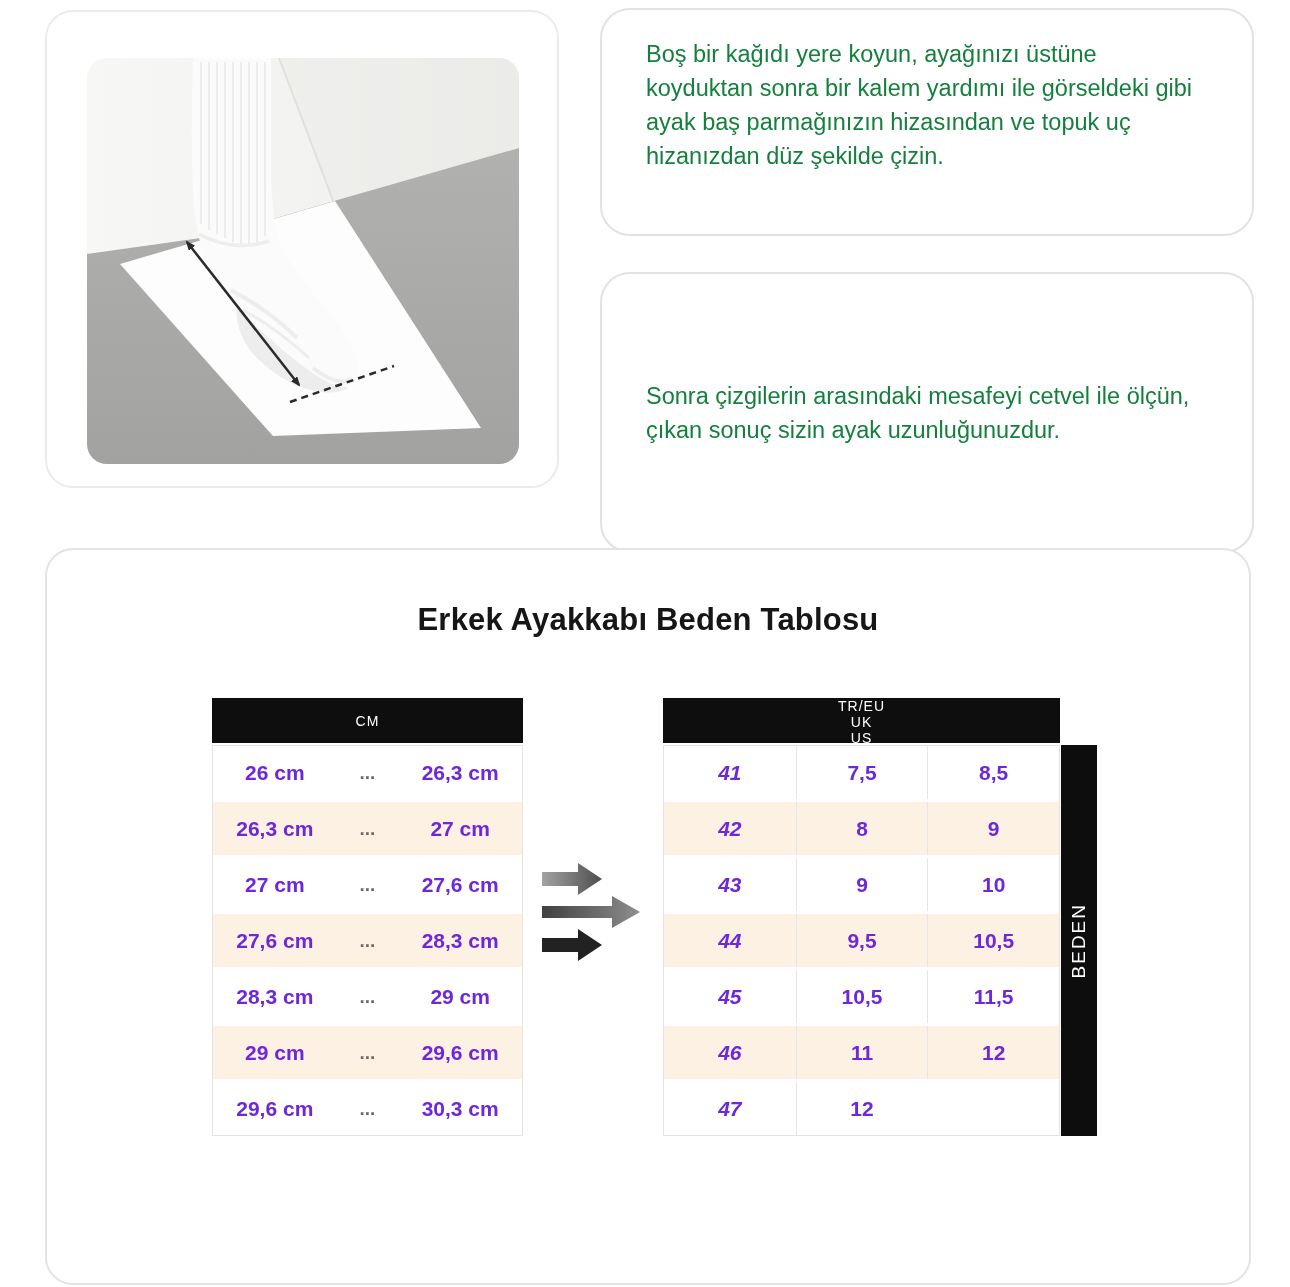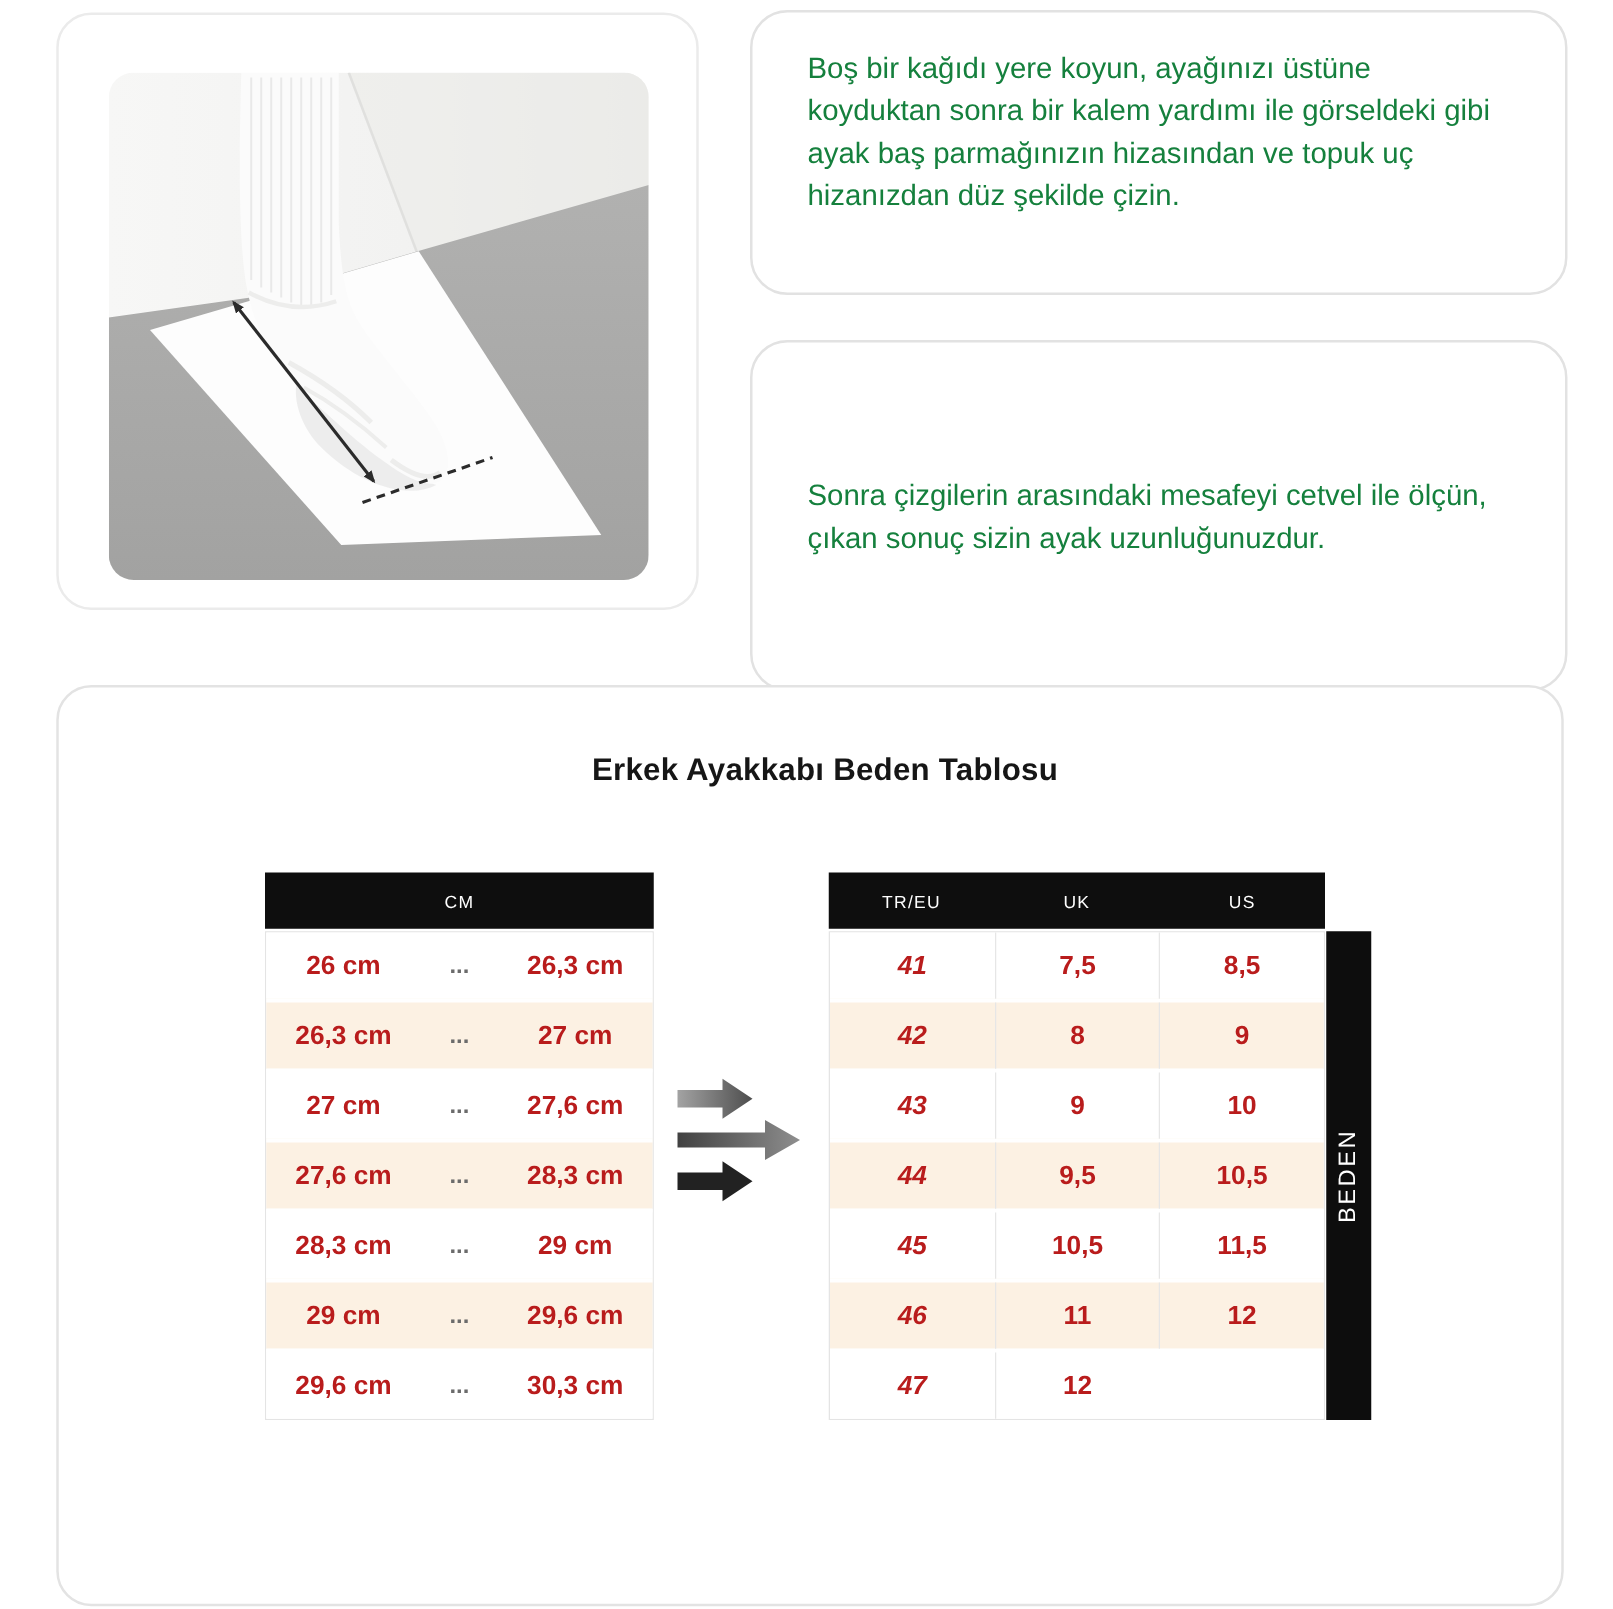--- a/index.html
+++ b/index.html
@@ -36,51 +36,51 @@
   }
   .note-card.first .note-text { padding-top:27px; }
 
   
   .main-card {
     position:absolute; left:45px; top:548px; width:1206px; height:737px;
     background:#fff; border:2px solid #e3e3e3; border-radius:28px;
     box-sizing:border-box;
   }
   .chart-title {
-    position:absolute; top:52px; left:12px; width:100%; text-align:center;
-    font-size:25px; font-weight:bold; color:#161616; letter-spacing:0.2px;
+    position:absolute; top:52px; left:0; width:100%; text-align:center;
+    font-size:31px; font-weight:bold; color:#161616; letter-spacing:0.2px;
   }
 
   .tbl { position:absolute; }
   .cm-table   { left:165px; top:148px; width:311px; }
   .size-table { left:616px; top:148px; width:397px; }
 
   .tbl-header {
     height:45px; background:#0e0e0e; color:#ffffff;
     display:flex; align-items:center; justify-content:center;
     font-size:14px; letter-spacing:1px;
   }
-  .size-table .tbl-header { display:grid; grid-template-columns:1fr 1fr 1fr; }
+  .size-table .tbl-header { display:grid; grid-template-columns:1fr; }
   .size-table .tbl-header span { text-align:center; }
 
   .tbl-body { margin-top:2px; border:1px solid #e4e4e4; background:#fff; }
   .trow { height:53px; display:grid; align-items:center; background:#ffffff; }
   .trow + .trow { border-top:3px solid #ffffff; }
   .trow.alt { background:#fcf1e3; }
 
   .cm-row { grid-template-columns:40% 20% 40%; }
   .cm-row span { text-align:center; }
   .size-row { grid-template-columns:1fr 1fr 1fr; }
   .size-row .cell {
     height:100%; display:flex; align-items:center; justify-content:center;
     border-left:1px solid #e6e6e6;
   }
   .size-row .cell:first-child { border-left:none;font-style:italic; }
 
-  .val { font-size:21px; font-weight:bold; color:#b91c1c; }
+  .val { font-size:21px; font-weight:bold; color:#6d28d9; }
   .dots { font-size:19px; font-weight:bold; color:#6b6b6b; }
 
   .beden-bar {
     position:absolute; left:1014px; top:195px; width:36px; height:391px;
     background:#0d0d0d; display:flex; align-items:center; justify-content:center;
   }
   .beden-text {
     color:#ffffff; font-size:19px; letter-spacing:2px;
     writing-mode:vertical-rl; transform:rotate(180deg);
   }

